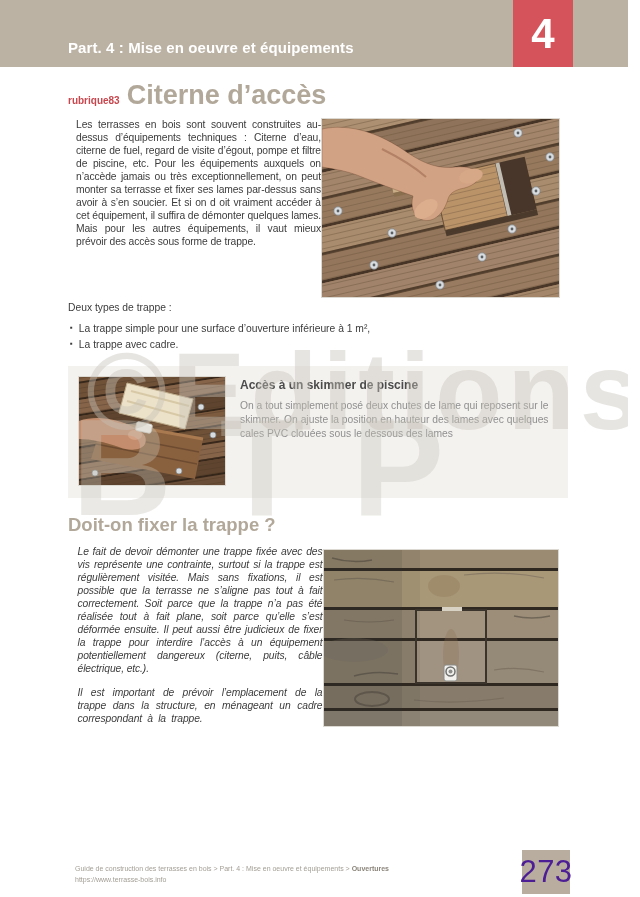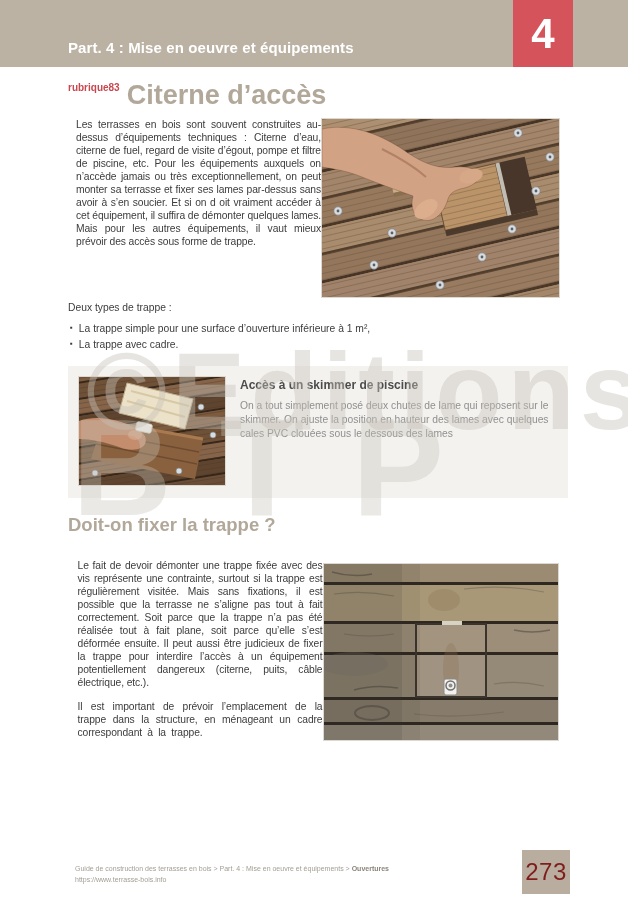--- a/index.html
+++ b/index.html
@@ -8,21 +8,21 @@
     font-family:"Liberation Sans","DejaVu Sans",sans-serif;
   }
   
   .header-band{position:relative;height:67px;background:#bcb2a3;}
   .header-title{position:absolute;left:68px;bottom:11px;color:#ffffff;font-weight:bold;font-size:15px;letter-spacing:.1px;}
   .chapter-box{position:absolute;left:513px;top:0;width:60px;height:67px;background:#d5545b;
     display:flex;align-items:center;justify-content:center;}
   .chapter-box span{color:#ffffff;font-size:42px;font-weight:bold;line-height:1;}
   
   .content{padding:0 60px 0 68px;position:relative;z-index:1;}
-  .title-row{display:flex;}
+  .title-row{display:flex;align-items:flex-end;}
   .title-row .tag{color:#c8474e;font-weight:bold;font-size:10px;margin-right:7px;margin-bottom:4px;white-space:nowrap;}
   .title-row h1,.title-row h2,.title-row h3{margin:0;color:#b2a89a;font-weight:bold;line-height:1.02;}
   .rubrique{margin-top:15px;}
   .rubrique h1{font-size:27px;}
   .article{margin-top:6px;}
   .article h2{font-size:23px;}
   .cols{display:flex;justify-content:center;align-items:flex-start;margin-top:8px;}
   .coltext{width:245px;color:#3c3c3c;font-size:10.3px;line-height:1.27;text-align:justify;letter-spacing:-.1px;}
   .coltext p{margin:0 0 11px 0;}
   .coltext p.wide{word-spacing:2.5px;}
@@ -35,31 +35,31 @@
   .photo-top{width:237px;height:178px;}
   .photo-callout{width:146px;height:108px;flex:none;}
   .photo-bottom{width:234px;height:176px;margin-top:4px;}
   
   .callout{margin-top:14px;background:#f4f2ef;padding:10px 13px 12px 10px;display:flex;gap:14px;}
   .callout-text{flex:1;padding-top:2px;padding-right:4px;}
   .callout-title{color:#4c4c4c;font-weight:bold;font-size:12px;margin-bottom:7px;}
   .callout-body{color:#8f8f8f;font-size:10.3px;line-height:1.38;}
   
   .section-title{margin:16px 0 0 0;color:#b2a89a;font-weight:bold;font-size:18.5px;}
-  .cols2{margin-top:23px;}
+  .cols2{margin-top:9px;font-style:italic;}
   
   .watermark{position:absolute;z-index:30;pointer-events:none;user-select:none;font-weight:bold;white-space:nowrap;line-height:1;}
   .wm1{left:86px;top:336px;font-size:110px;letter-spacing:5px;color:rgba(198,193,184,0.42);}
   .wm2{left:72px;top:398px;font-size:138px;letter-spacing:48px;color:rgba(198,193,184,0.36);}
   
   .footer{position:absolute;left:75px;top:864px;color:#a39e95;font-size:7px;line-height:1.5;z-index:2;}
   .crumb-bold{font-weight:bold;color:#8b857b;}
   .page-number-box{position:absolute;left:522px;top:850px;width:48px;height:44px;background:#b8ad9e;
     display:flex;align-items:center;justify-content:center;z-index:2;}
-  .page-number-box span{color:#7f1d1d;font-size:24px;letter-spacing:.5px;text-align:right;}
+  .page-number-box span{color:#4c1d95;font-size:31px;letter-spacing:.5px;text-align:right;}
 </style>
 </head>
 <body>
 
 <div class="page">
 
   <div class="header-band">
     <div class="header-title">Part. 4 : Mise en oeuvre et équipements</div>
     <div class="chapter-box">
       <span>4</span>

